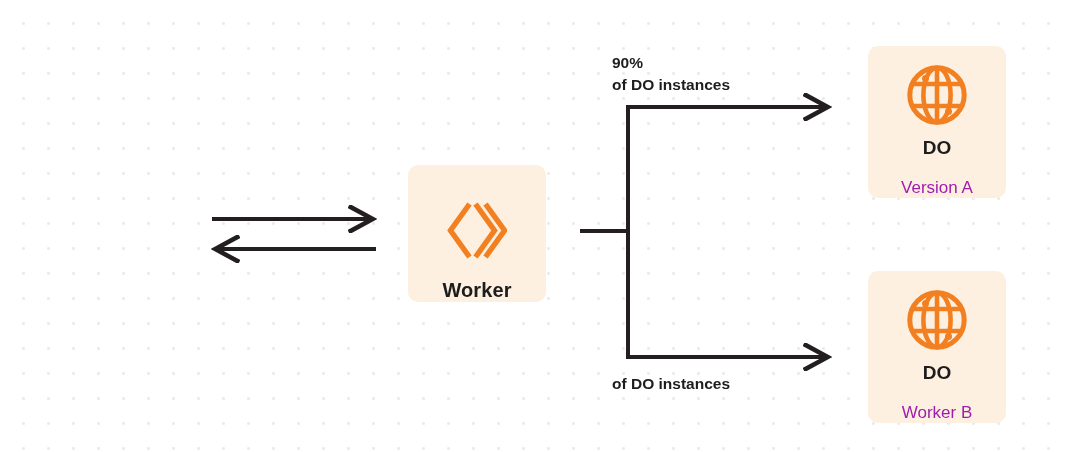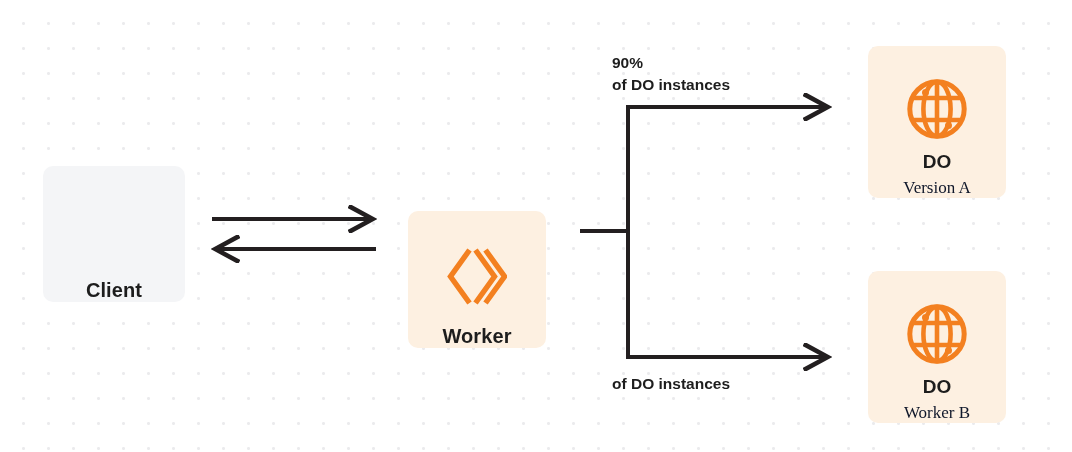--- a/index.html
+++ b/index.html
@@ -37,21 +37,20 @@
     width: 142px;
     height: 136px;
     background: #f4f5f7;
   }
   .node-worker {
     left: 408px;
     top: 165px;
     width: 138px;
     height: 137px;
     background: #fdf0e1;
-    margin-top: 46px;
   }
   .node-do-a {
     left: 868px;
     top: 46px;
     width: 138px;
     height: 152px;
     background: #fdf0e1;
   }
   .node-do-b {
     left: 868px;
@@ -69,24 +68,23 @@
   }
   .node-title-do {
     font-size: 19px;
     font-weight: bold;
     color: #1d1d1d;
     margin-top: 2px;
   }
   .node-sub {
     font-size: 17px;
     font-weight: normal;
-    color: #0f172a;
-    margin-top: 4px;
+    color: #a21caf;
+    margin-top: 18px;
     line-height: 1.25;
-    font-family: Liberation Serif, serif;
   }
   .icon-wrap {
     display: block;
     line-height: 0;
   }
   .worker-icon-wrap { margin-bottom: 16px; }
   .do-icon-wrap { margin-bottom: 9px; }
 
   svg.conn {
     position: absolute;
@@ -132,23 +130,20 @@
 
     <line x1="376" y1="249" x2="215" y2="249" stroke="#231f20" stroke-width="4" marker-end="url(#arrowR)"></line>
 
     <path d="M 580 231 L 628 231" stroke="#231f20" stroke-width="4" fill="none" stroke-linecap="butt"></path>
 
     <path d="M 628 231 L 628 107 L 828 107" stroke="#231f20" stroke-width="4" fill="none" stroke-linejoin="miter" stroke-linecap="butt" marker-end="url(#arrowR)"></path>
 
     <path d="M 628 231 L 628 357 L 828 357" stroke="#231f20" stroke-width="4" fill="none" stroke-linejoin="miter" stroke-linecap="butt" marker-end="url(#arrowR)"></path>
   </svg>
 
-  <div class="node node-client">
-    <span class="node-title">Client</span>
-  </div>
 
   <div class="node node-worker">
     <span class="icon-wrap worker-icon-wrap">
       <svg width="60" height="62" viewBox="0 0 60 62" fill="none">
         <path d="M22.5 4 L3.5 30.5 L22.5 57" stroke="#f38020" stroke-width="5.4" fill="none" stroke-linejoin="miter" stroke-linecap="butt"></path>
         <path d="M28.5 4 L47.5 30.5 L28.5 57" stroke="#f38020" stroke-width="5.4" fill="none" stroke-linejoin="miter" stroke-linecap="butt"></path>
         <path d="M38.5 4 L57.5 30.5 L38.5 57" stroke="#f38020" stroke-width="5.4" fill="none" stroke-linejoin="miter" stroke-linecap="butt"></path>
       </svg>
     </span>
     <span class="node-title">Worker</span>

